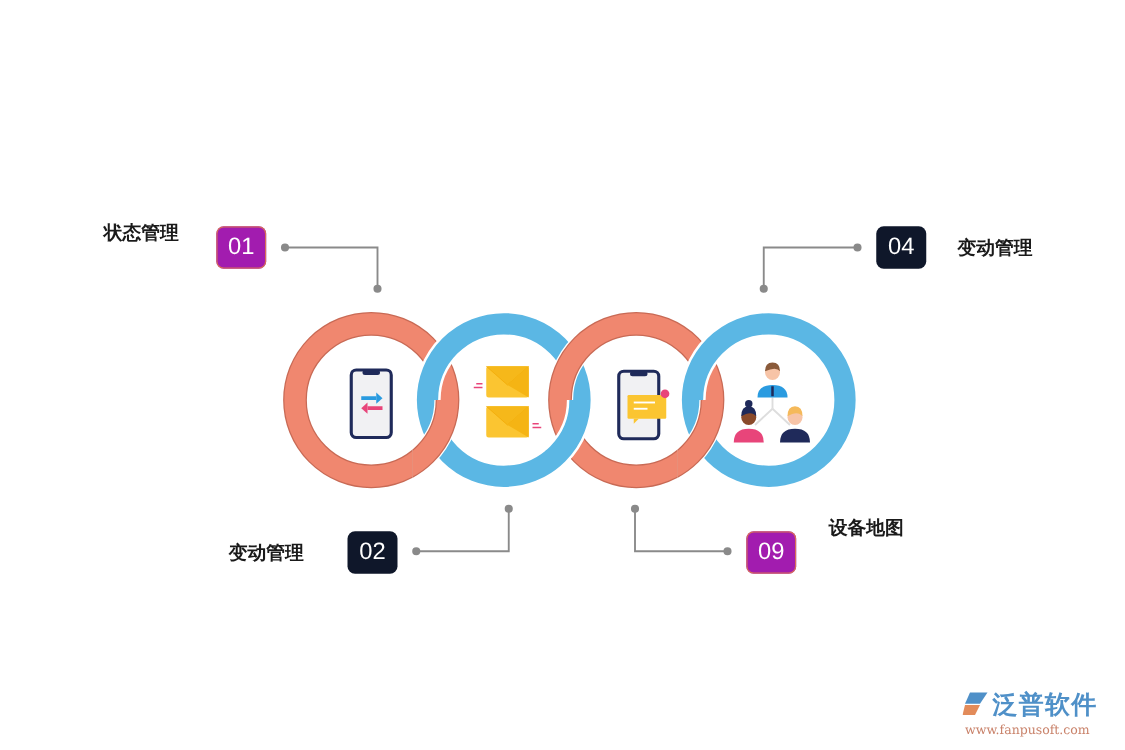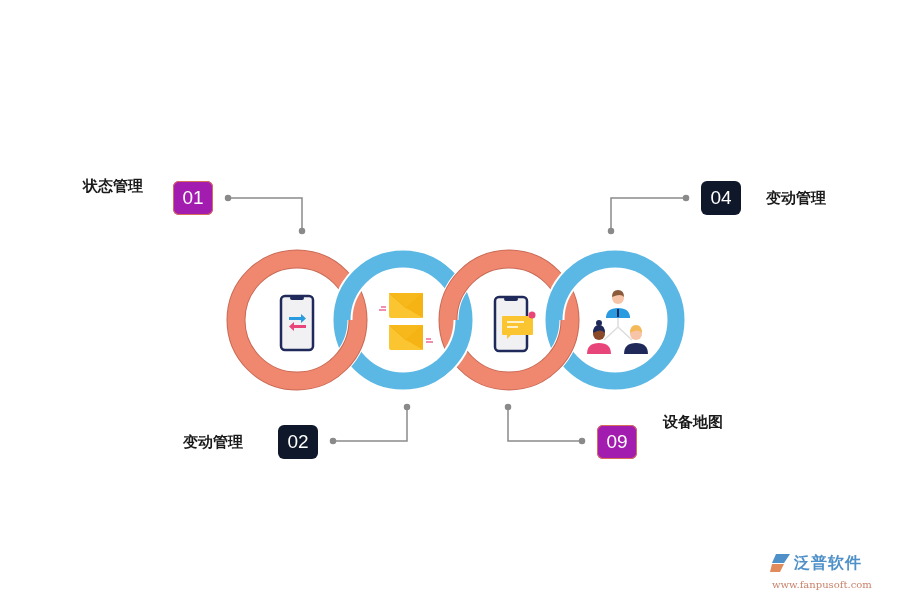--- a/index.html
+++ b/index.html
@@ -5,21 +5,21 @@
   html, body { margin: 0; padding: 0; }
   body { width: 900px; height: 600px; background: #ffffff; position: relative; overflow: hidden;
          font-family: "DejaVu Sans", "Liberation Sans", sans-serif; }
   .label { position: absolute; font-size: 15px; font-weight: bold; color: #1a1a1a; white-space: nowrap; line-height: 20px; }
   .badge { position: absolute; width: 40px; height: 34px; border-radius: 6px; color: #fff;
            font-size: 19px; line-height: 34px; text-align: center; font-family: "Liberation Sans", sans-serif; }
   .badge.orange { background: #a21caf; box-shadow: inset 0 0 0 1px #d86e57; }
   .badge.blue { background: #0f172a; }
   svg.diagram { position: absolute; left: 0; top: 0; }
   .logo { position: absolute; left: 770px; top: 551px; width: 125px; height: 40px; }
-  .logo-text { position: absolute; left: 24px; top: 0; font-size: 16px; color: #4f90c8; letter-spacing: 1px; font-weight: bold; line-height: 24px; }
+  .logo-text { position: absolute; left: 24px; top: 0; font-size: 20px; color: #4f90c8; letter-spacing: 1px; font-weight: bold; line-height: 24px; }
   .logo-url { position: absolute; left: 2px; top: 28px; font-size: 10px; color: #c9826a; font-family: "DejaVu Serif", serif; line-height: 12px; }
   .logo-mark { position: absolute; left: 0; top: 2px; }
 </style>
 </head>
 <body>
 
 <svg class="diagram" width="900" height="600" viewBox="0 0 900 600">
 
   <g stroke="#8a8a8a" stroke-width="1.5" fill="none">
     <polyline points="228,198 302,198 302,231"></polyline>

